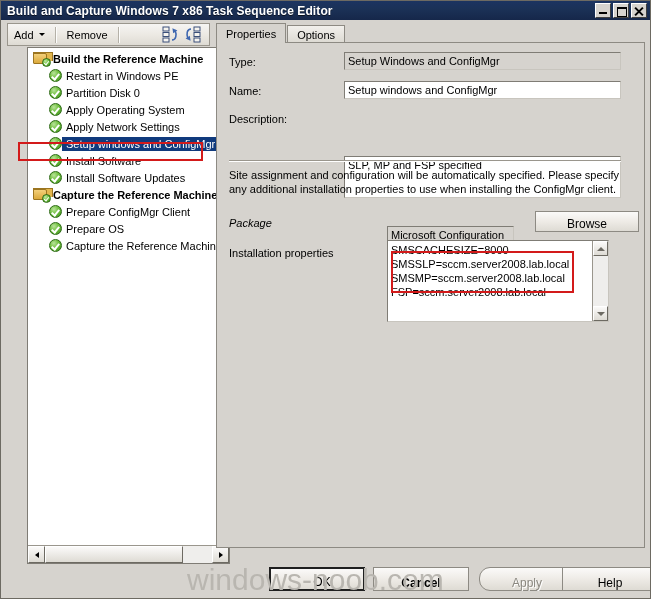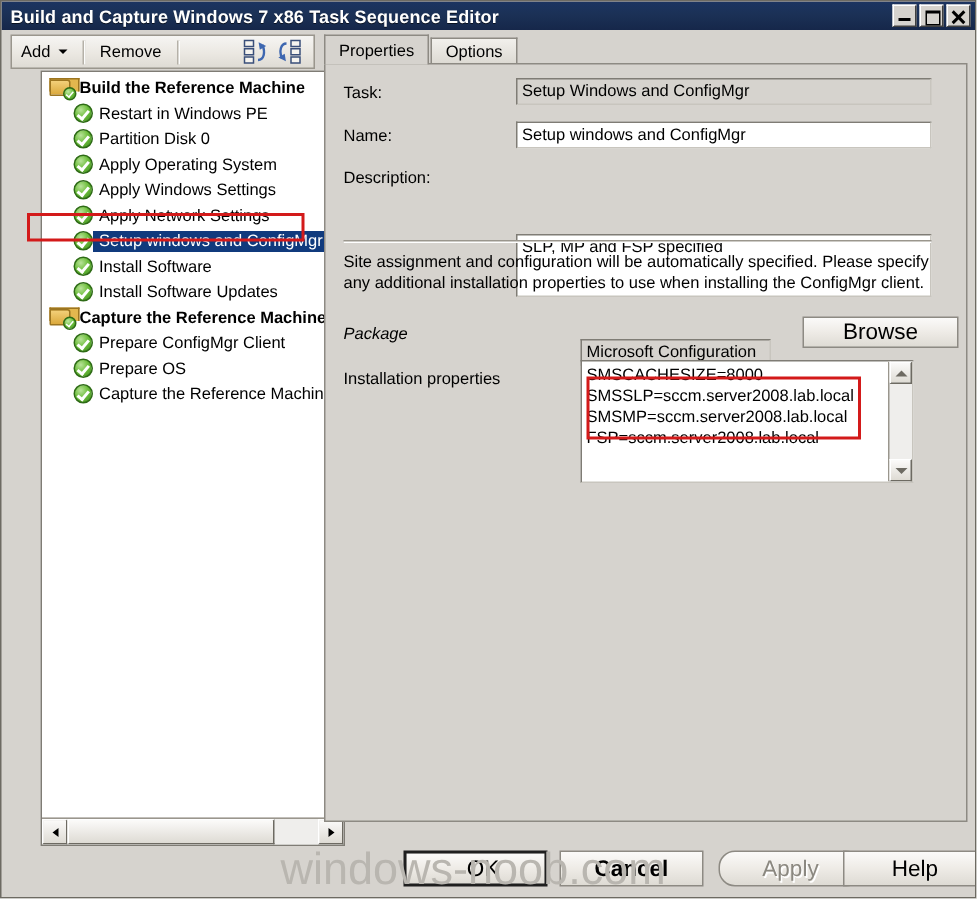--- a/index.html
+++ b/index.html
@@ -370,26 +370,26 @@
     position: absolute;
     font-size: 11px;
     line-height: 14px;
     color: #000;
   }
 
   .btn {
     background: linear-gradient(to bottom,#fbfaf9 0%, #eeebe6 50%, #dedbd4 100%);
     border: 1px solid #8d8a83;
     box-sizing: border-box;
-    font-size: 15px;
+    font-size: 12px;
     font-family: "Liberation Sans", sans-serif;
     color: #000;
     cursor: default;
     display: flex;
-    align-items: center;
+    align-items: flex-end;
     justify-content: center;
   }
   .btn.disabled { color: #8b8880; text-shadow: 1px 1px 0 #ffffff; }
   .btn.default {
     border: 2px solid #1f1f1f;
     padding-left: 10px;
   }
 
   
   .ta-wrap {
@@ -549,24 +549,20 @@
         <div class="trow child">
           <span class="ico-check"></span>
           <span class="tlabel">Partition Disk 0</span>
         </div>
         <div class="trow child">
           <span class="ico-check"></span>
           <span class="tlabel">Apply Operating System</span>
         </div>
         <div class="trow child">
           <span class="ico-check"></span>
-          <span class="tlabel">Apply Windows Settings</span>
-        </div>
-        <div class="trow child">
-          <span class="ico-check"></span>
           <span class="tlabel">Apply Network Settings</span>
         </div>
         <div class="trow child selected">
           <span class="ico-check"></span>
           <span class="tlabel">Setup windows and ConfigMgr</span>
         </div>
         <div class="trow child">
           <span class="ico-check"></span>
           <span class="tlabel">Install Software</span>
         </div>
@@ -613,21 +609,21 @@
       <span>Properties</span>
     </div>
     <div class="tab">
       <span>Options</span>
     </div>
   </div>
 
   <div class="pane">
 
     <div class="row" style="left:12px; top:13px;">
-      <span class="lbl">Task:</span>
+      <span class="lbl">Type:</span>
     </div>
     <div class="field readonly" style="position:absolute; left:127px; top:9px; width:277px; height:18px;">Setup Windows and ConfigMgr</div>
 
     <div class="row" style="left:12px; top:42px;">
       <span class="lbl">Name:</span>
     </div>
     <div class="field" style="position:absolute; left:127px; top:38px; width:277px; height:18px;">Setup windows and ConfigMgr</div>
 
     <div class="row" style="left:12px; top:70px;">
       <span class="lbl">Description:</span>

